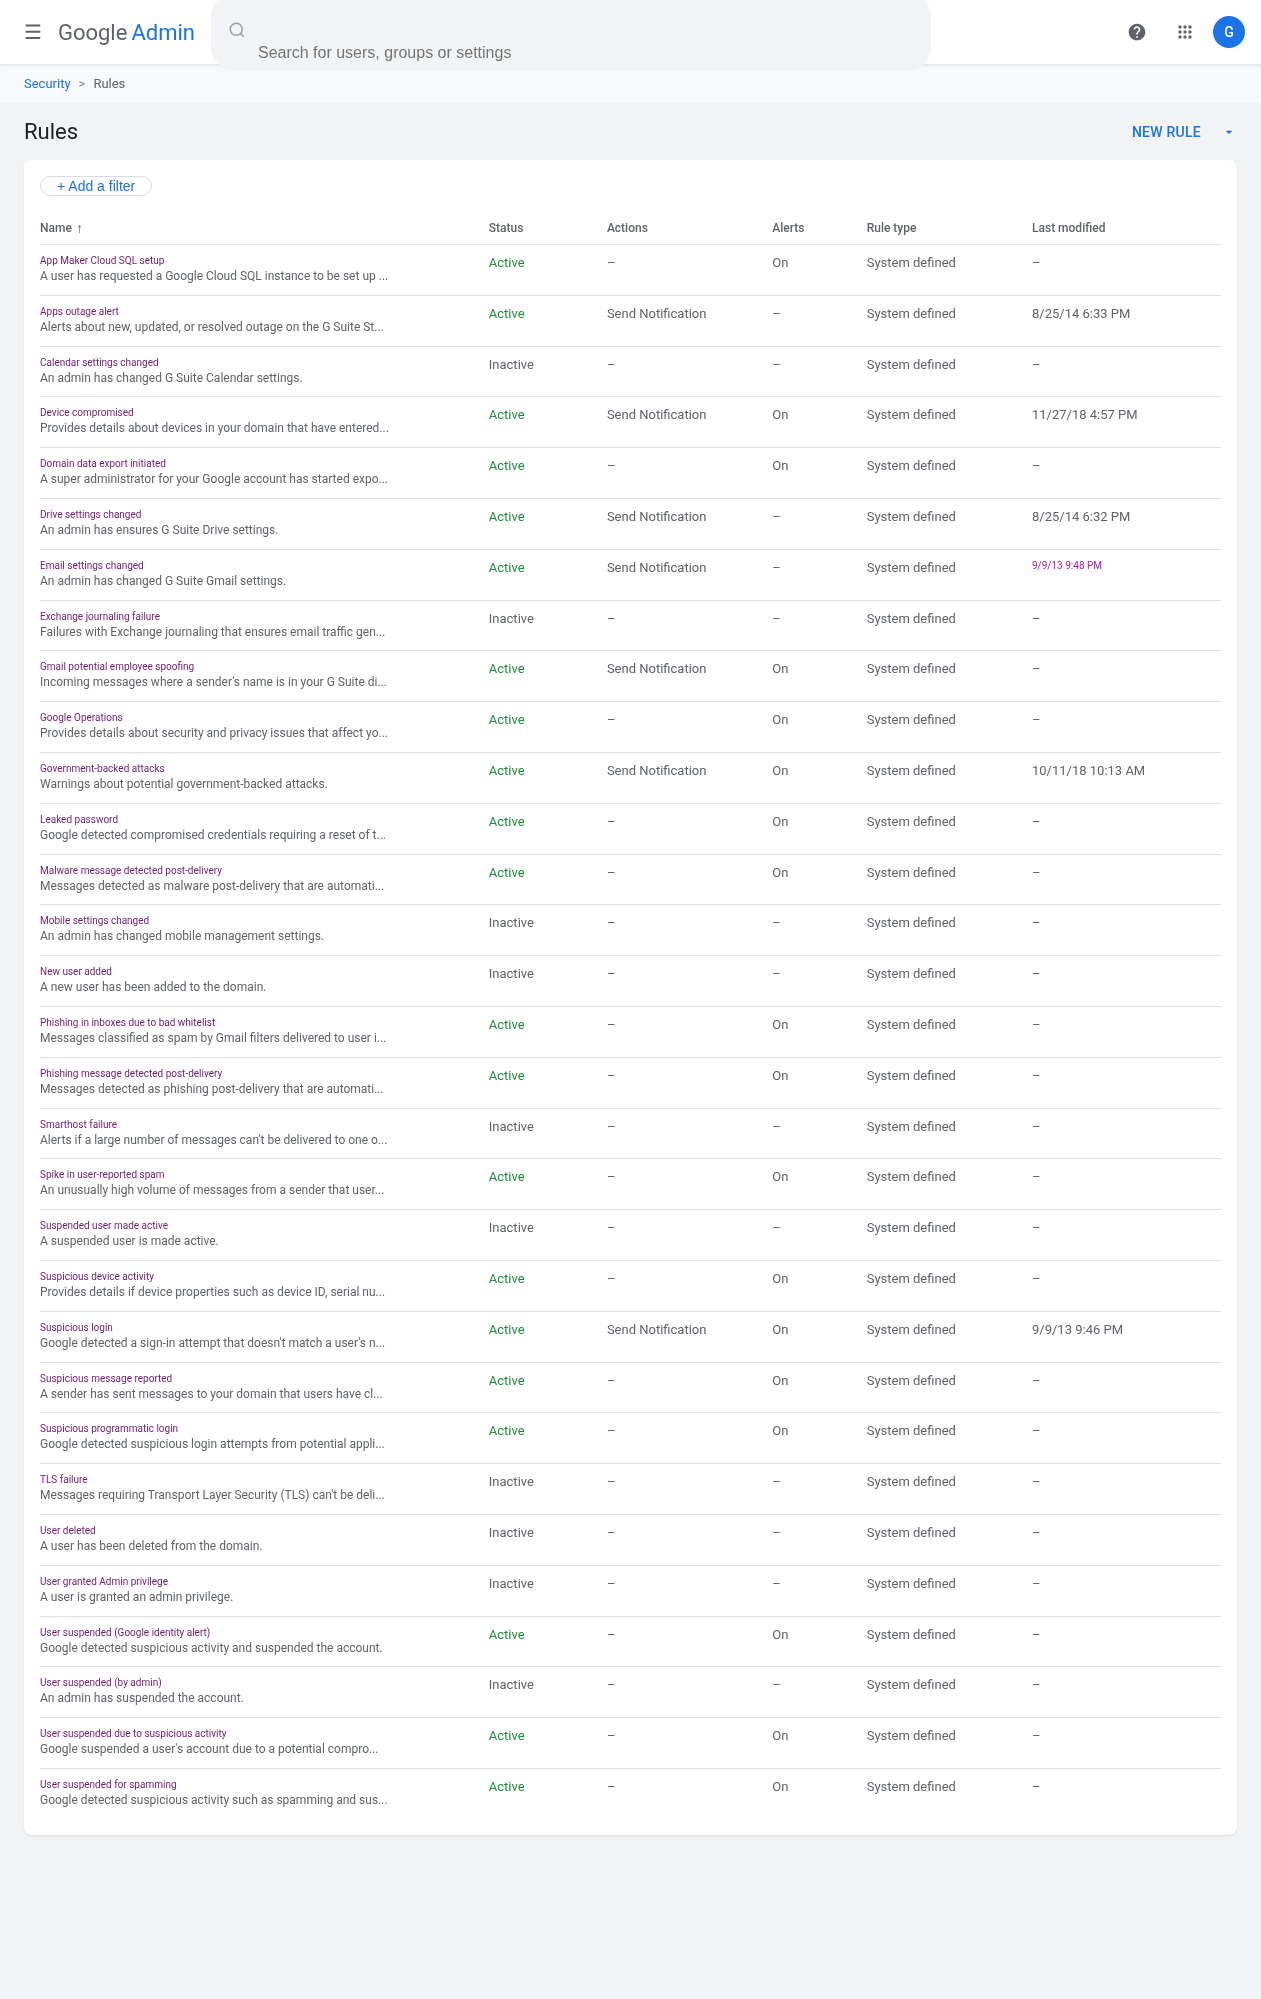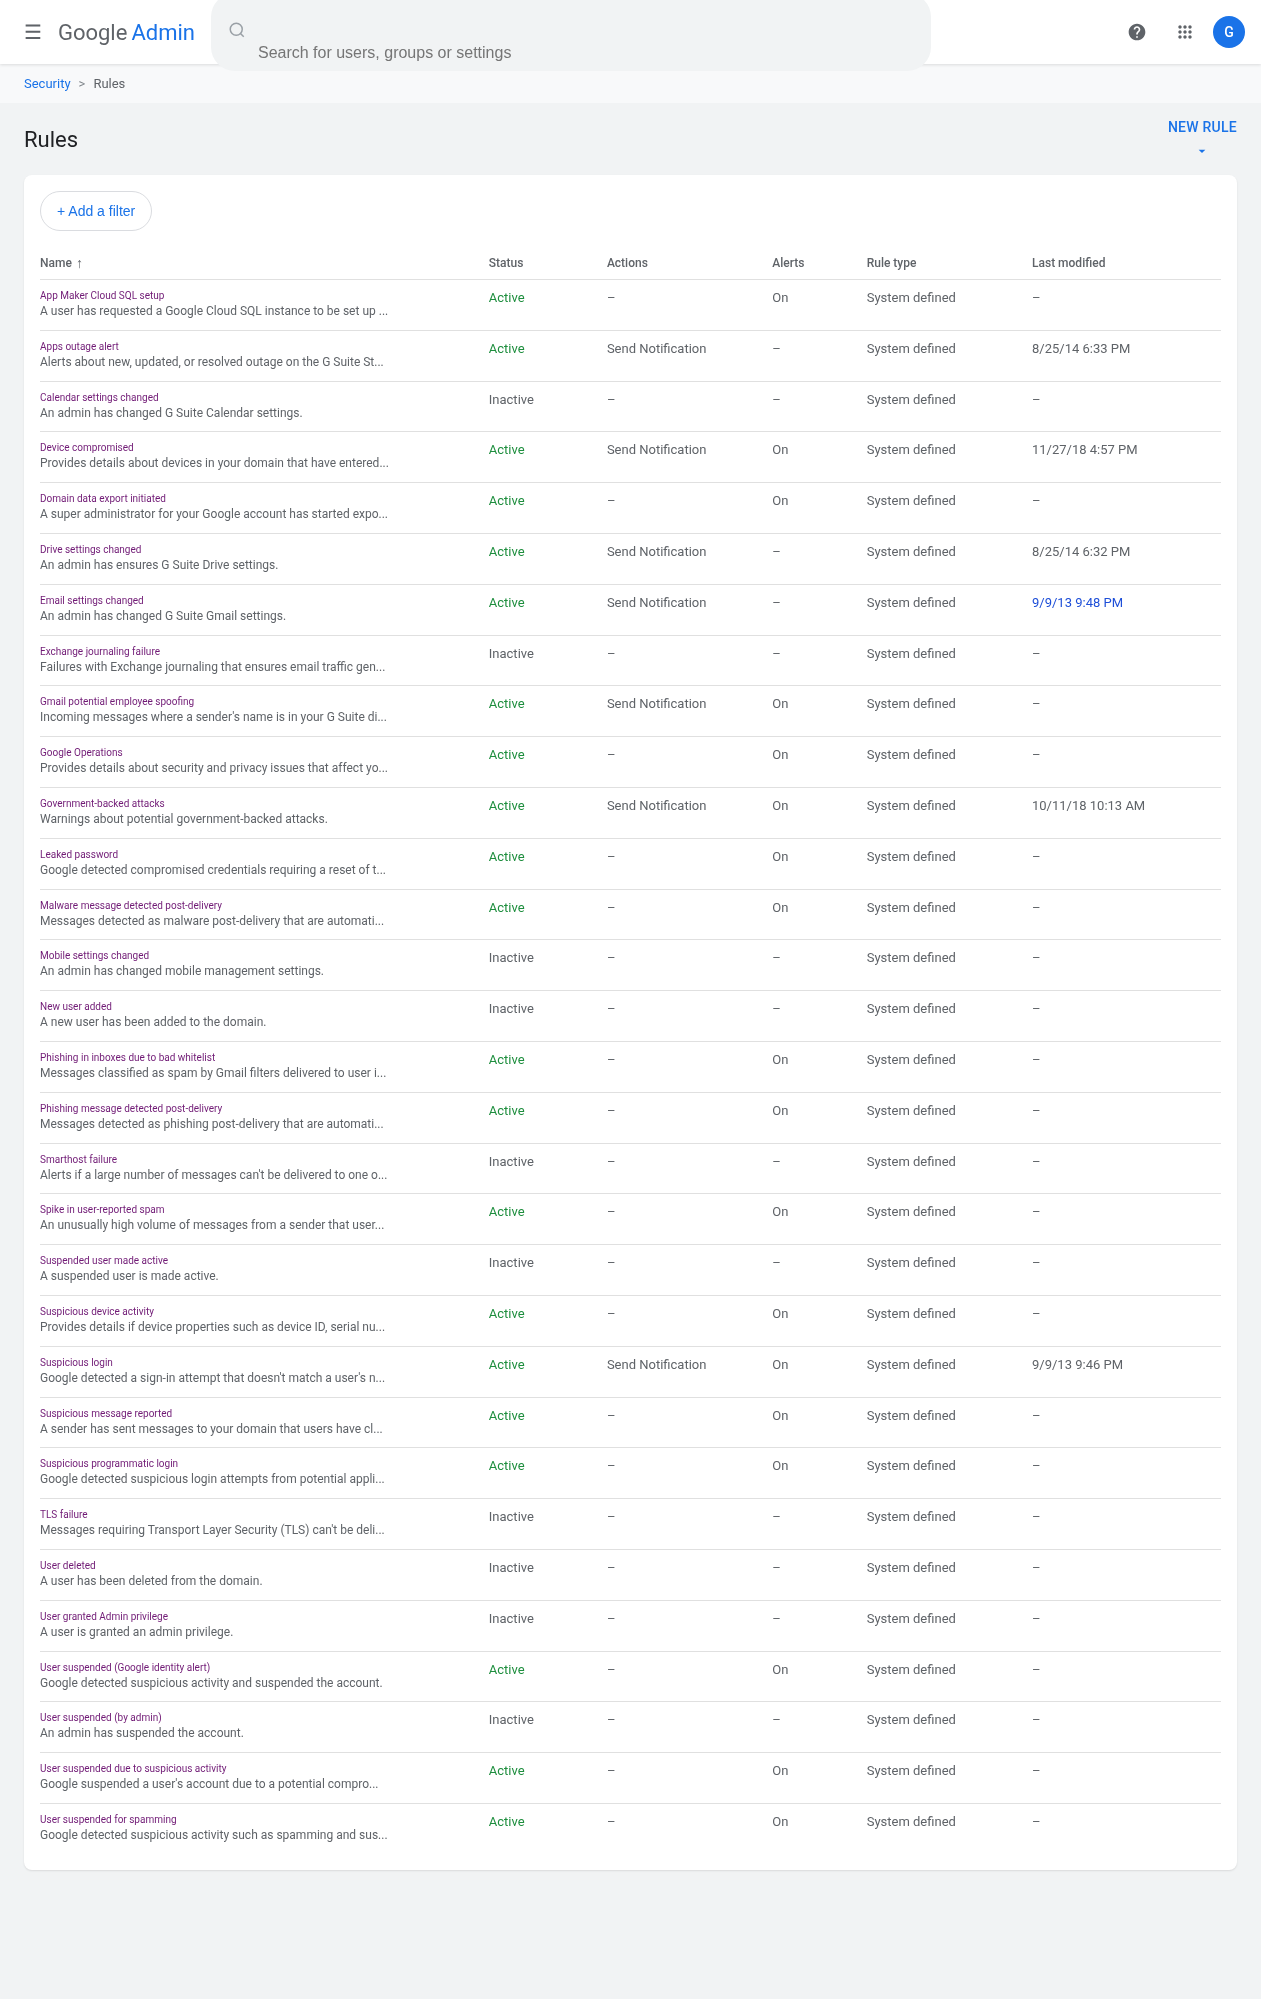--- a/index.html
+++ b/index.html
@@ -30,33 +30,32 @@
     .breadcrumb { padding: 12px 24px; font-size: 13px; color: #5f6368; display: flex; gap: 8px; align-items: center; background: #f8f9fa; }
     .breadcrumb a { color: #1a73e8; text-decoration: none; }
     .breadcrumb-sep { color: #80868b; }
 
     
     .main { padding: 0 24px 24px; }
     .page-header { display: flex; justify-content: space-between; align-items: center; padding: 16px 0; }
     .page-title { font-size: 22px; font-weight: 400; color: #202124; }
     .new-rule-btn {
       color: #1a73e8; font-size: 14px; font-weight: 500; cursor: pointer;
-      display: flex; align-items: center; gap: 8px; text-transform: uppercase;
+      display: flex; align-items: center; gap: 20px; text-transform: uppercase;
       letter-spacing: 0.25px;
-      flex-direction: column;
     }
 
     
     .card { background: #fff; border-radius: 8px; box-shadow: 0 1px 2px rgba(0,0,0,0.1); padding: 16px; }
     
     
     .filter-bar { margin-bottom: 16px; }
     .add-filter-btn {
       display: flex; align-items: center; gap: 6px; border: 1px solid #dadce0;
-      border-radius: 20px; padding: 11px 16px; color: #1a73e8; font-size: 14px;
+      border-radius: 20px; padding: 1px 16px; color: #1a73e8; font-size: 14px;
       cursor: pointer; background: #fff; font-weight: 500;
     }
 
     
     .rules-table { width: 100%; border-collapse: collapse; }
     .rules-table th {
       font-size: 12px; font-weight: 500; color: #5f6368;
       text-align: left; padding: 8px 16px 8px 0;
       border-bottom: 1px solid #e0e0e0;
       white-space: nowrap;
@@ -240,21 +239,21 @@
     <td class="col-name">
       <div class="rule-name">Email settings changed</div>
       <div class="rule-desc">An admin has changed G Suite Gmail settings.</div>
     </td>
     <td class="col-status">
       <span class="status-active">Active</span>
     </td>
     <td class="col-actions" style="color:#5f6368;font-size:13px;">Send Notification</td>
     <td class="col-alerts" style="color:#5f6368;font-size:13px;">–</td>
     <td class="col-ruletype" style="color:#5f6368;font-size:13px;">System defined</td>
-    <td class="col-modified" style="color:#1d4ed8;font-size:13px;margin-left:40px;">9/9/13 9:48 PM</td>
+    <td class="col-modified" style="color:#a21caf;font-size:10px;margin-left:40px;">9/9/13 9:48 PM</td>
   </tr>
           <tr>
     <td class="col-name">
       <div class="rule-name">Exchange journaling failure</div>
       <div class="rule-desc">Failures with Exchange journaling that ensures email traffic gen...</div>
     </td>
     <td class="col-status">
       <span class="status-inactive">Inactive</span>
     </td>
     <td class="col-actions" style="color:#5f6368;font-size:13px;">–</td>

